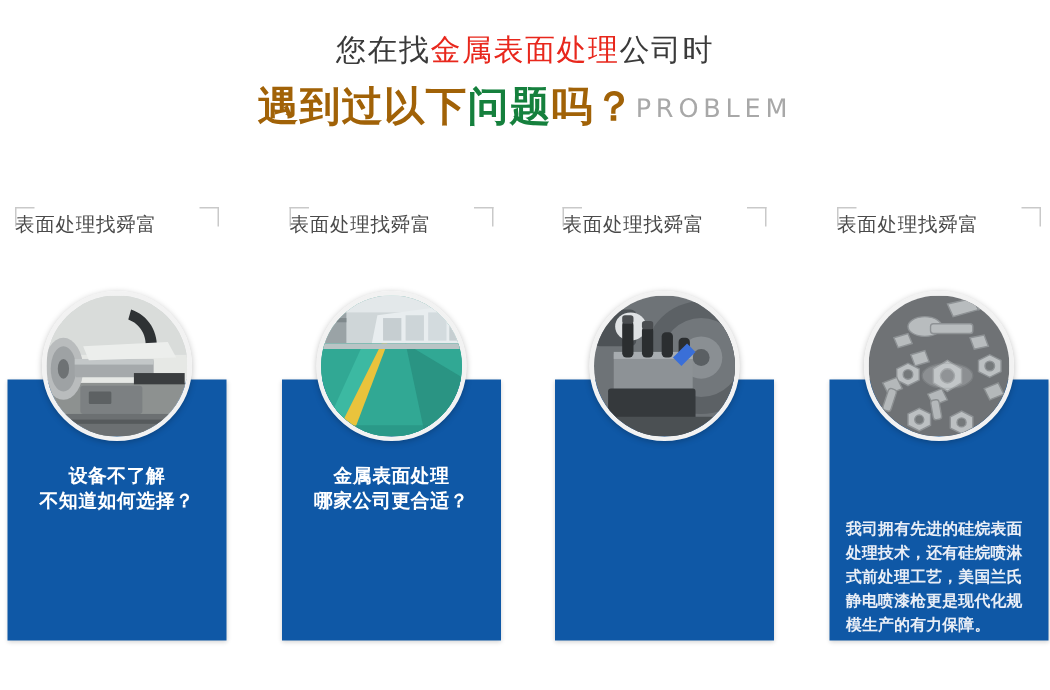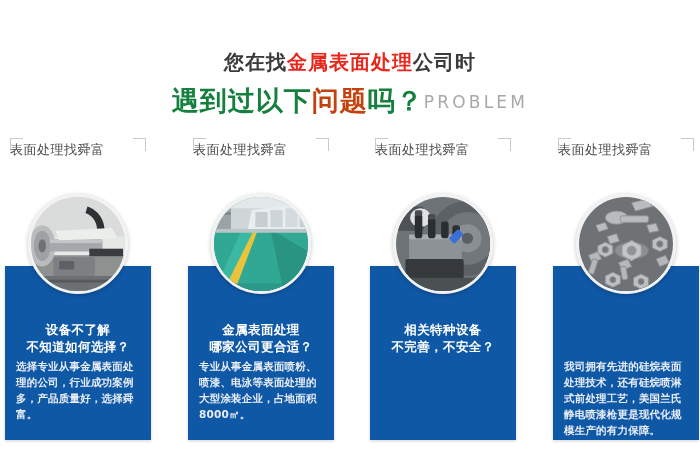--- a/index.html
+++ b/index.html
@@ -7,32 +7,32 @@
     width: 700px; height: 460px;
     background: #ffffff;
     font-family: "DejaVu Sans", "Liberation Sans", sans-serif;
     overflow: hidden;
   }
   .page { position: relative; width: 700px; height: 460px; background:#fff; }
 
   
   .heading { position:absolute; left:0; top:18px; width:700px; text-align:center; }
   .heading-line1 {
-    font-size: 20px; font-weight: 700; letter-spacing: 1px;
-    color: #3a3a3a; line-height: 30px; white-space: nowrap; margin-top: 29px;
+    font-size: 20px; font-weight: 400; letter-spacing: 1px;
+    color: #3a3a3a; line-height: 30px; white-space: nowrap;
   }
   .heading-line1 .hl { color: #e8271c; }
   .heading-line2 {
     margin-top: 7px; line-height: 34px; white-space: nowrap;
   }
   .heading-line2 .seg-a, .heading-line2 .seg-c {
-    font-size: 27px; font-weight: 700; color: #15803d; letter-spacing: 1px; text-align: right;
+    font-size: 27px; font-weight: 700; color: #a16207; letter-spacing: 1px; text-align: right;
   }
   .heading-line2 .seg-b {
-    font-size: 27px; font-weight: 700; color: #c2410c; letter-spacing: 1px;
+    font-size: 27px; font-weight: 700; color: #15803d; letter-spacing: 1px;
   }
   .heading-line2 .seg-en {
     font-size: 17px; font-weight: 400; color: #a8a8a8;
     letter-spacing: 3.2px; margin-left: 0; vertical-align: 2px;
   }
 
   
   .cards { position:absolute; left:0; top:138px; width:700px; height:290px; }
   .card { position:absolute; top:0; width:146px; height:290px; }
   .card-1 { left: 5px; }
@@ -50,21 +50,21 @@
   .card-label .br-tl { left:0; top:0; border-width:1px 0 0 1px; }
   .card-label .br-tr { right:0; top:0; border-width:1px 1px 0 0; }
   .card-label-text {
     position:absolute; left:0; right:0; top:3px;
     text-align:left; font-size:13px; color:#4a4a4a; letter-spacing:.5px;
     white-space:nowrap; font-weight:400;
   }
 
   
   .card-panel {
-    position:absolute; left:0; top:128px; width:146px; height:174px;
+    position:absolute; left:0; top:115px; width:146px; height:174px;
     background:#0f58a6; box-shadow: 0 1px 3px rgba(0,0,0,.18);
   }
   .card-title {
     position:absolute; left:4px; right:4px; top:55px;
     text-align:center; color:#ffffff; font-size:12.5px; font-weight:700;
     line-height:17px; letter-spacing:.4px; white-space:pre-line;
   }
   .card-body {
     position:absolute; left:11px; right:11px; top:92px;
     color:#e9eef6; font-size:10.5px; font-weight:700; line-height:16px;
@@ -94,21 +94,20 @@
 
     <div class="card card-1">
       <div class="card-label">
         <span class="br br-tl"></span>
         <span class="br br-tr"></span>
         <span class="card-label-text">表面处理找舜富</span>
       </div>
       <div class="card-panel">
         <div class="card-title">设备不了解
 不知道如何选择？</div>
-        <div class="card-body">选择专业从事金属表面处理的公司，行业成功案例多，产品质量好，选择舜富。</div>
       </div>
       <div class="card-photo">
         <svg viewBox="0 0 100 100" preserveAspectRatio="xMidYMid slice">
           <rect x="0" y="0" width="100" height="100" fill="#cfd3d2"></rect>
           <rect x="0" y="0" width="100" height="42" fill="#d9dcda"></rect>
           <rect x="0" y="42" width="100" height="20" fill="#e6e8e5"></rect>
           <rect x="0" y="62" width="100" height="38" fill="#8d9190"></rect>
           <path d="M60 10 C72 14 80 26 78 40 L70 40 C72 28 66 20 58 17 Z" fill="#2e3234"></path>
           <ellipse cx="12" cy="52" rx="14" ry="22" fill="#b9bcbd"></ellipse>
           <ellipse cx="12" cy="52" rx="9" ry="16" fill="#9ea2a4"></ellipse>
@@ -127,21 +126,20 @@
 
     <div class="card card-2">
       <div class="card-label">
         <span class="br br-tl"></span>
         <span class="br br-tr"></span>
         <span class="card-label-text">表面处理找舜富</span>
       </div>
       <div class="card-panel">
         <div class="card-title">金属表面处理
 哪家公司更合适？</div>
-        <div class="card-body">专业从事金属表面喷粉、喷漆、电泳等表面处理的大型涂装企业，占地面积8000㎡。</div>
       </div>
       <div class="card-photo">
         <svg viewBox="0 0 100 100" preserveAspectRatio="xMidYMid slice">
           <rect x="0" y="0" width="100" height="100" fill="#2c9a8a"></rect>
           <rect x="0" y="0" width="100" height="34" fill="#cfd6d8"></rect>
           <rect x="0" y="0" width="100" height="12" fill="#e3e8ea"></rect>
           <rect x="0" y="12" width="18" height="22" fill="#9aa3a6"></rect>
           <rect x="0" y="16" width="18" height="3" fill="#7f898c"></rect>
           <polygon points="40,14 100,6 100,34 36,34" fill="#e8edef"></polygon>
           <rect x="44" y="16" width="13" height="16" fill="#c6ced1"></rect>
@@ -158,22 +156,20 @@
       </div>
     </div>
 
     <div class="card card-3">
       <div class="card-label">
         <span class="br br-tl"></span>
         <span class="br br-tr"></span>
         <span class="card-label-text">表面处理找舜富</span>
       </div>
       <div class="card-panel">
-        <div class="card-title">相关特种设备
-不完善，不安全？</div>
       </div>
       <div class="card-photo">
         <svg viewBox="0 0 100 100" preserveAspectRatio="xMidYMid slice">
           <rect x="0" y="0" width="100" height="100" fill="#6e7377"></rect>
           <circle cx="76" cy="44" r="40" fill="#5c6165"></circle>
           <circle cx="76" cy="44" r="28" fill="#72777b"></circle>
           <circle cx="76" cy="44" r="15" fill="#8a8f93"></circle>
           <circle cx="76" cy="44" r="6" fill="#5a5f63"></circle>
           <rect x="0" y="10" width="30" height="26" rx="4" fill="#4d5256"></rect>
           <ellipse cx="26" cy="22" rx="11" ry="10" fill="#dfe2e4"></ellipse>

